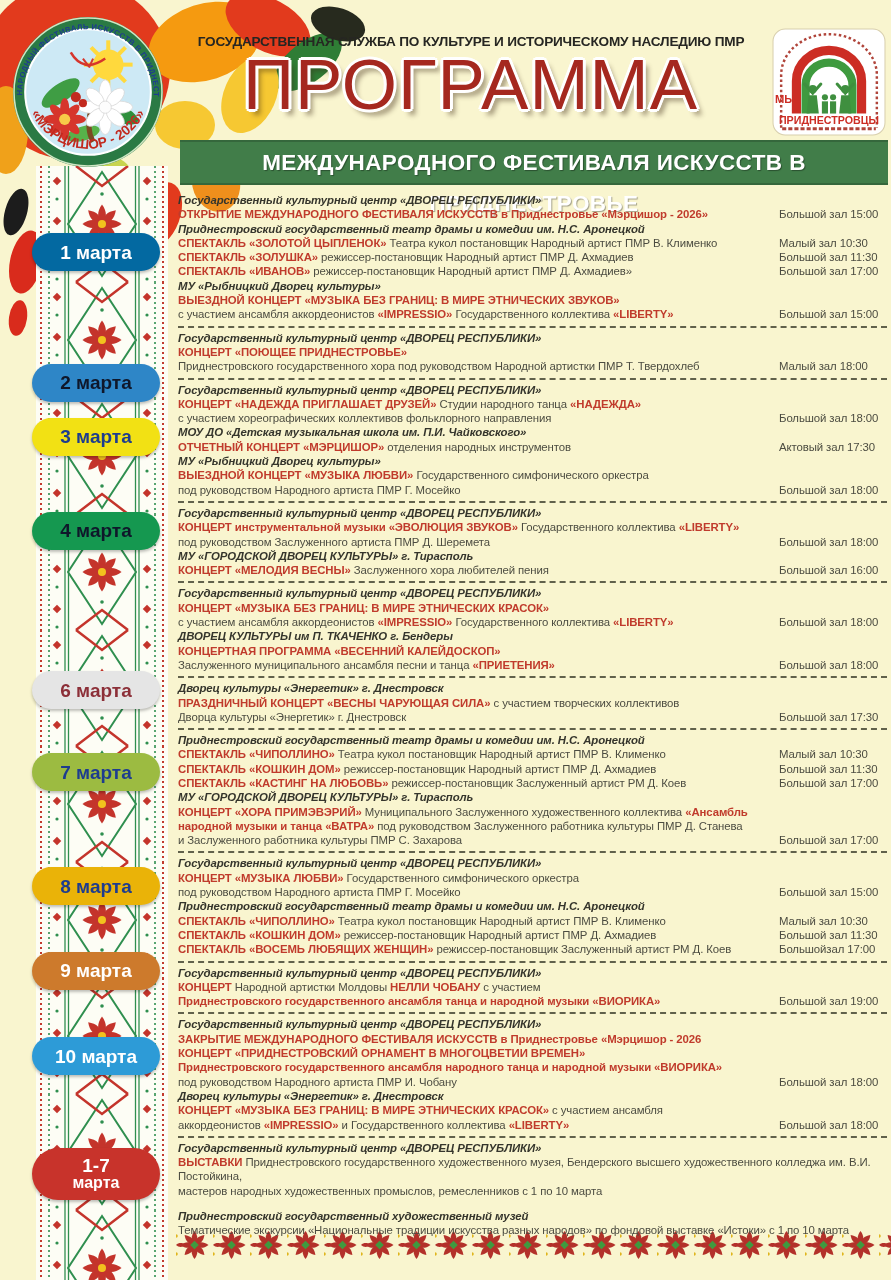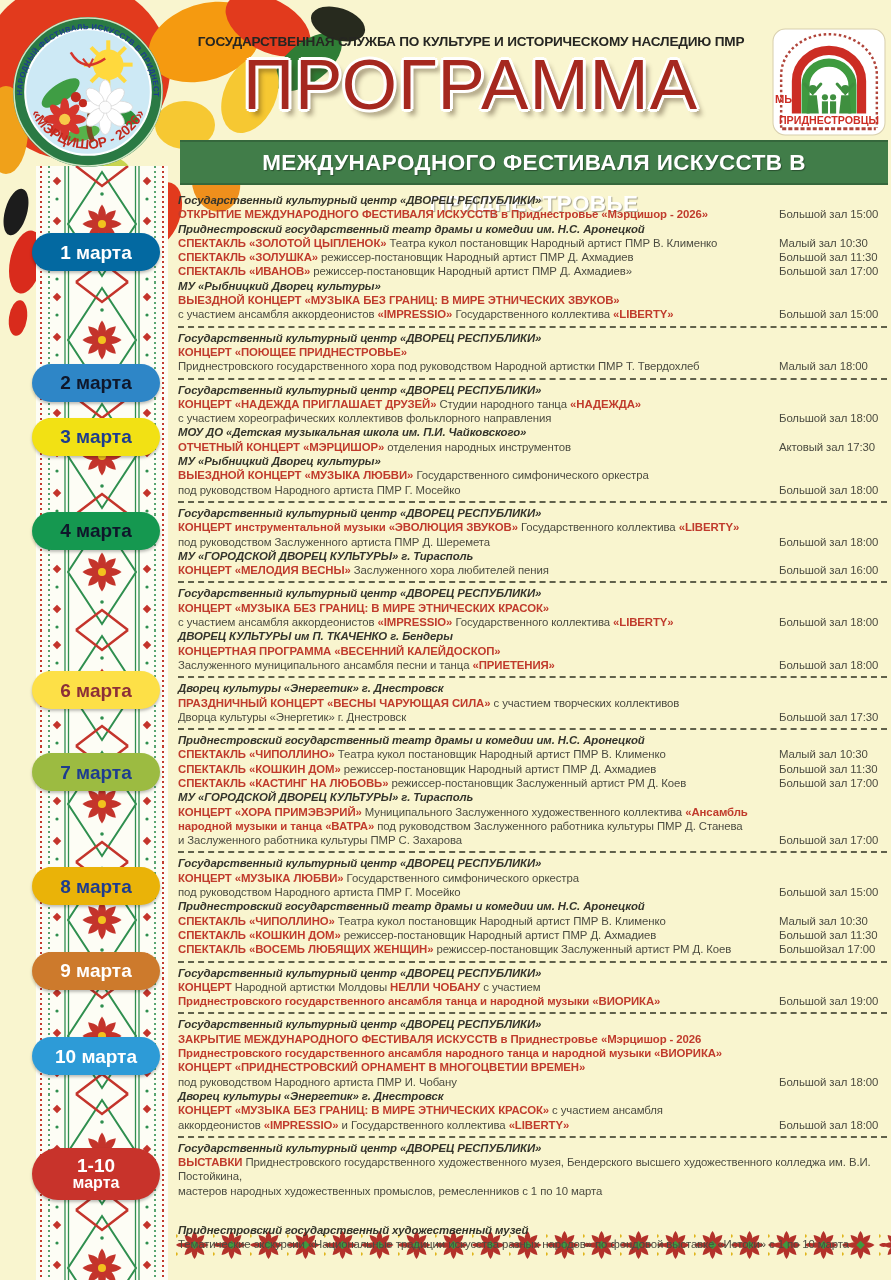--- a/index.html
+++ b/index.html
@@ -33,21 +33,21 @@
     text-shadow:1px 1px 1px rgba(0,0,0,.35);
   }
   
   .left-strip{position:absolute;left:36px;top:166px;z-index:2;}
   .bottom-border{position:absolute;left:176px;bottom:18px;z-index:2;}
   
   .program{position:absolute;left:178px;top:190px;right:4px;z-index:4;}
   .day{position:relative;padding:3px 0 4px 0;}
   .day:not(:last-child){border-bottom:2px dashed #61614b;}
   .line{display:flex;align-items:baseline;font-size:11.4px;line-height:14.3px;letter-spacing:-0.1px;}
-  .line.gap{margin-top:25px;}
+  .line.gap{margin-top:11px;}
   .line .text{flex:1;padding-right:6px;}
   .time{width:108px;flex:none;color:#4c4c41;}
   .seg-venue{font-weight:bold;font-style:italic;color:#35352c;}
   .seg-red{font-weight:bold;color:#c03b2c;}
   .seg-plain{color:#4c4c41;}
   
   .badge{
     position:absolute;left:-146px;width:128px;height:38px;border-radius:20px;
     display:flex;flex-direction:column;align-items:center;justify-content:center;
     font-weight:bold;font-size:19px;line-height:19px;z-index:5;
@@ -346,21 +346,21 @@
         </div>
         <div class="line">
           <div class="text"><span class="seg-red">КОНЦЕРТНАЯ ПРОГРАММА «ВЕСЕННИЙ КАЛЕЙДОСКОП»</span></div>
         </div>
         <div class="line">
           <div class="text"><span class="seg-plain">Заслуженного муниципального ансамбля песни и танца </span><span class="seg-red">«ПРИЕТЕНИЯ»</span></div>
           <span class="time">Большой зал 18:00</span>
         </div>
       </section>
       <section class="day">
-        <div class="badge" style="background: #fde047; color: rgb(140, 47, 56); top: -7px;">
+        <div class="badge" style="background: #e5e5e5; color: rgb(140, 47, 56); top: -7px;">
           <span>6 марта</span>
         </div>
         <div class="line">
           <div class="text"><span class="seg-venue">Дворец культуры «Энергетик» г. Днестровск</span></div>
         </div>
         <div class="line">
           <div class="text"><span class="seg-red">ПРАЗДНИЧНЫЙ КОНЦЕРТ «ВЕСНЫ ЧАРУЮЩАЯ СИЛА»</span><span class="seg-plain"> с участием творческих коллективов</span></div>
         </div>
         <div class="line">
           <div class="text"><span class="seg-plain">Дворца культуры «Энергетик» г. Днестровск</span></div>
@@ -449,43 +449,43 @@
         <div class="badge" style="background: rgb(45, 155, 215); color: rgb(255, 255, 255); top: 23px;">
           <span>10 марта</span>
         </div>
         <div class="line">
           <div class="text"><span class="seg-venue">Государственный культурный центр «ДВОРЕЦ РЕСПУБЛИКИ»</span></div>
         </div>
         <div class="line">
           <div class="text"><span class="seg-red">ЗАКРЫТИЕ МЕЖДУНАРОДНОГО ФЕСТИВАЛЯ ИСКУССТВ в Приднестровье «Мэрцишор - 2026</span></div>
         </div>
         <div class="line">
+          <div class="text"><span class="seg-red">КОНЦЕРТ «ПРИДНЕСТРОВСКИЙ ОРНАМЕНТ В МНОГОЦВЕТИИ ВРЕМЕН»</span></div>
+        </div>
+        <div class="line">
           <div class="text"><span class="seg-red">Приднестровского государственного ансамбля народного танца и народной музыки «ВИОРИКА»</span></div>
         </div>
         <div class="line">
-          <div class="text"><span class="seg-red">КОНЦЕРТ «ПРИДНЕСТРОВСКИЙ ОРНАМЕНТ В МНОГОЦВЕТИИ ВРЕМЕН»</span></div>
-        </div>
-        <div class="line">
           <div class="text"><span class="seg-plain">под руководством Народного артиста ПМР И. Чобану</span></div>
           <span class="time">Большой зал 18:00</span>
         </div>
         <div class="line">
           <div class="text"><span class="seg-venue">Дворец культуры «Энергетик» г. Днестровск</span></div>
         </div>
         <div class="line">
           <div class="text"><span class="seg-red">КОНЦЕРТ «МУЗЫКА БЕЗ ГРАНИЦ: В МИРЕ ЭТНИЧЕСКИХ КРАСОК»</span><span class="seg-plain"> с участием ансамбля</span></div>
         </div>
         <div class="line">
           <div class="text"><span class="seg-plain">аккордеонистов </span><span class="seg-red">«IMPRESSIO»</span><span class="seg-plain"> и Государственного коллектива </span><span class="seg-red">«LIBERTY»</span></div>
           <span class="time">Большой зал 18:00</span>
         </div>
       </section>
       <section class="day">
         <div class="badge two" style="background: rgb(200, 51, 43); color: rgb(255, 255, 255); top: 10px;">
-          <span>1-10</span>
+          <span>1-7</span>
           <span class="l2">марта</span>
         </div>
         <div class="line">
           <div class="text"><span class="seg-venue">Государственный культурный центр «ДВОРЕЦ РЕСПУБЛИКИ»</span></div>
         </div>
         <div class="line">
           <div class="text"><span class="seg-red">ВЫСТАВКИ</span><span class="seg-plain"> Приднестровского государственного художественного музея, Бендерского высшего художественного колледжа им. В.И. Постойкина,</span></div>
         </div>
         <div class="line">
           <div class="text"><span class="seg-plain">мастеров народных художественных промыслов, ремесленников с 1 по 10 марта</span></div>

